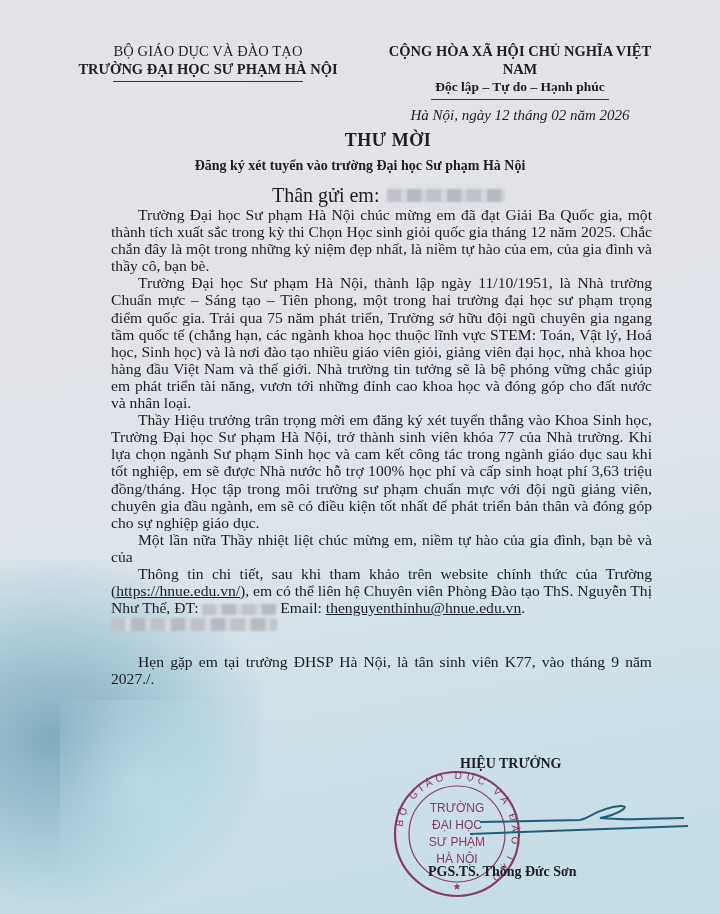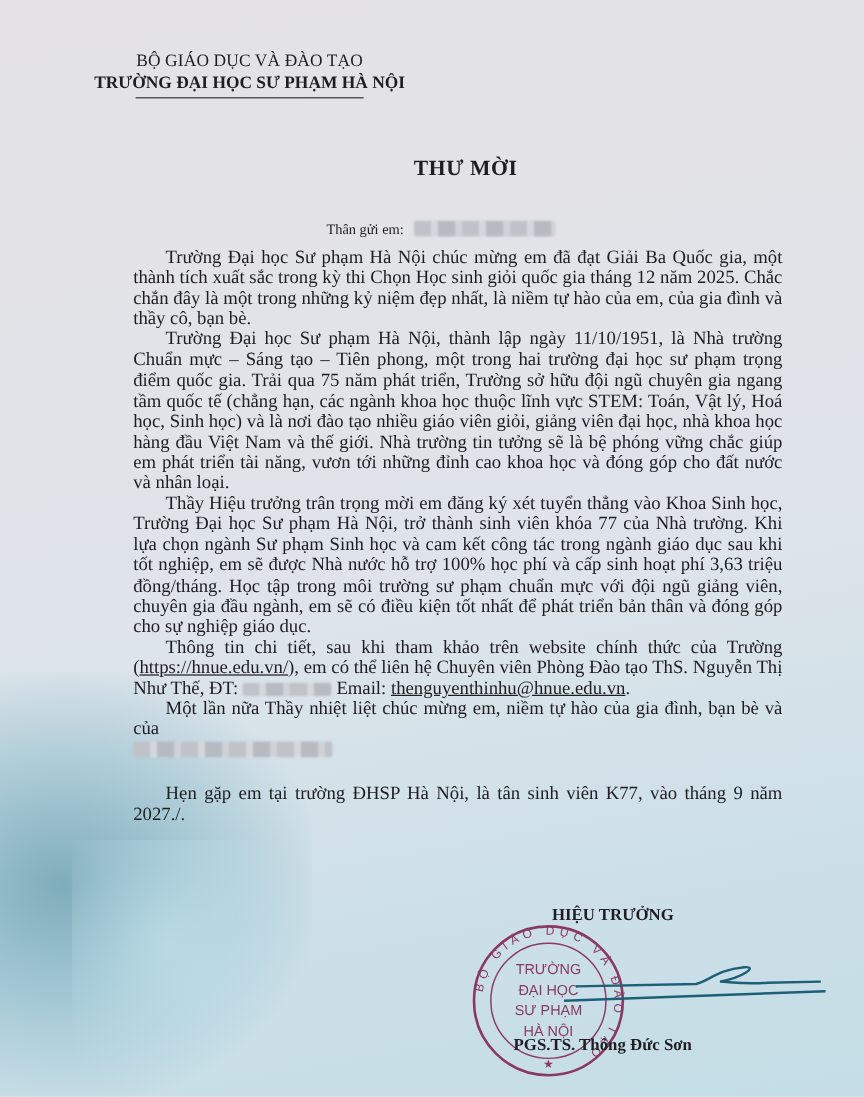--- a/index.html
+++ b/index.html
@@ -29,21 +29,21 @@
   .docno { font-size: 15px; margin-top: 8px; }
   .republic { font-size: 14.5px; font-weight: bold; line-height: 18px; }
   .motto { font-size: 13.5px; font-weight: bold; line-height: 18px; }
   .rule-r { width: 178px; height: 1px; background: #333; margin: 3px auto 0 auto; }
   .dateline { font-size: 15px; font-style: italic; margin-top: 7px; }
 
   .title { position: absolute; left: 0; width: 720px; top: 130px; text-align: center;
            font-size: 18px; font-weight: bold; letter-spacing: 0.5px; padding-left: 28px; }
   .subtitle { position: absolute; left: 0; width: 720px; top: 158px; text-align: center;
               font-size: 14px; font-weight: bold; }
-  .greet { position: absolute; left: 272px; top: 184px; font-size: 12px; display: flex; }
+  .greet { position: absolute; left: 272px; top: 184px; font-size: 20px; display: flex; align-items: center; }
   .blur { display: inline-block; height: 13px; border-radius: 2px;
           background: repeating-linear-gradient(90deg, #bfc3c9 0 14px, #d4d7dc 14px 20px, #b6bac1 20px 34px, #cfd2d7 34px 40px); filter: blur(1px); }
 
   .body { position: absolute; left: 111px; top: 206px; width: 541px; font-size: 15.6px; line-height: 17.1px; text-align: justify; }
   .body p { margin: 0; text-indent: 27px; }
   .u { text-decoration: underline; }
 
   .recipients { position: absolute; left: 118px; top: 772px; font-size: 12px; line-height: 14px; }
   .recipients .head { font-weight: bold; font-style: italic; font-size: 13px; }
 
@@ -59,34 +59,41 @@
 <div class="shade2"></div>
 
 <div class="page">
 
   <div class="hdr-left">
     <div class="ministry">BỘ GIÁO DỤC VÀ ĐÀO TẠO</div>
     <div class="univ">TRƯỜNG ĐẠI HỌC SƯ PHẠM HÀ NỘI</div>
     <div class="rule-l"></div>
   </div>
 
+  <div class="hdr-right">
+    <div class="republic">CỘNG HÒA XÃ HỘI CHỦ NGHĨA VIỆT NAM</div>
+    <div class="motto">Độc lập – Tự do – Hạnh phúc</div>
+    <div class="rule-r"></div>
+    <div class="dateline">Hà Nội, ngày 12 tháng 02 năm 2026</div>
+  </div>
 
   <div class="title">THƯ MỜI</div>
+  <div class="subtitle">Đăng ký xét tuyển vào trường Đại học Sư phạm Hà Nội</div>
 
   <div class="greet">
     <span>Thân gửi em:</span>
     <span class="blur" style="width:118px;margin-left:8px;"></span>
   </div>
 
   <div class="body">
     <p>Trường Đại học Sư phạm Hà Nội chúc mừng em đã đạt Giải Ba Quốc gia, một thành tích xuất sắc trong kỳ thi Chọn Học sinh giỏi quốc gia tháng 12 năm 2025. Chắc chắn đây là một trong những kỷ niệm đẹp nhất, là niềm tự hào của em, của gia đình và thầy cô, bạn bè.</p>
     <p>Trường Đại học Sư phạm Hà Nội, thành lập ngày 11/10/1951, là Nhà trường Chuẩn mực – Sáng tạo – Tiên phong, một trong hai trường đại học sư phạm trọng điểm quốc gia. Trải qua 75 năm phát triển, Trường sở hữu đội ngũ chuyên gia ngang tầm quốc tế (chẳng hạn, các ngành khoa học thuộc lĩnh vực STEM: Toán, Vật lý, Hoá học, Sinh học) và là nơi đào tạo nhiều giáo viên giỏi, giảng viên đại học, nhà khoa học hàng đầu Việt Nam và thế giới. Nhà trường tin tưởng sẽ là bệ phóng vững chắc giúp em phát triển tài năng, vươn tới những đỉnh cao khoa học và đóng góp cho đất nước và nhân loại.</p>
     <p>Thầy Hiệu trưởng trân trọng mời em đăng ký xét tuyển thẳng vào Khoa Sinh học, Trường Đại học Sư phạm Hà Nội, trở thành sinh viên khóa 77 của Nhà trường. Khi lựa chọn ngành Sư phạm Sinh học và cam kết công tác trong ngành giáo dục sau khi tốt nghiệp, em sẽ được Nhà nước hỗ trợ 100% học phí và cấp sinh hoạt phí 3,63 triệu đồng/tháng. Học tập trong môi trường sư phạm chuẩn mực với đội ngũ giảng viên, chuyên gia đầu ngành, em sẽ có điều kiện tốt nhất để phát triển bản thân và đóng góp cho sự nghiệp giáo dục.</p>
+    <p>Một lần nữa Thầy nhiệt liệt chúc mừng em, niềm tự hào của gia đình, bạn bè và của</p>
     <p><span>Thông tin chi tiết, sau khi tham khảo trên website chính thức của Trường (</span><span class="u">https://hnue.edu.vn/</span><span>), em có thể liên hệ Chuyên viên Phòng Đào tạo ThS. Nguyễn Thị Như Thế, ĐT: </span><span class="blur" style="width:74px;height:11px;vertical-align:middle;"></span><span> Email: </span><span class="u">thenguyenthinhu@hnue.edu.vn</span><span>.</span></p>
-    <p>Một lần nữa Thầy nhiệt liệt chúc mừng em, niềm tự hào của gia đình, bạn bè và của</p>
     <div style="height:17px;display:flex;align-items:center;">
       <span class="blur" style="width:166px;"></span>
     </div>
     <p style="margin-top:20px;">Hẹn gặp em tại trường ĐHSP Hà Nội, là tân sinh viên K77, vào tháng 9 năm 2027./.</p>
   </div>
 
 
   <svg class="stamp" viewBox="0 0 130 136">
     <circle cx="65" cy="68" r="62" fill="none" stroke="#8a3a62" stroke-width="2.2"></circle>
     <circle cx="65" cy="68" r="48" fill="none" stroke="#8a3a62" stroke-width="1.2"></circle>

